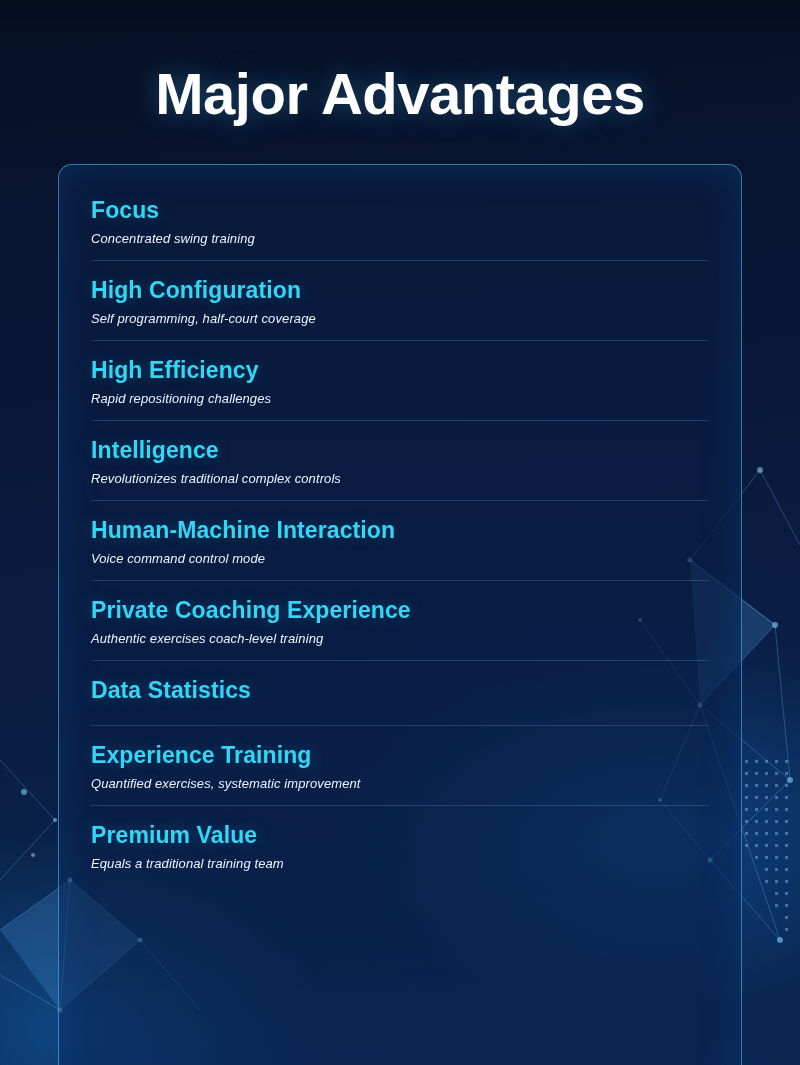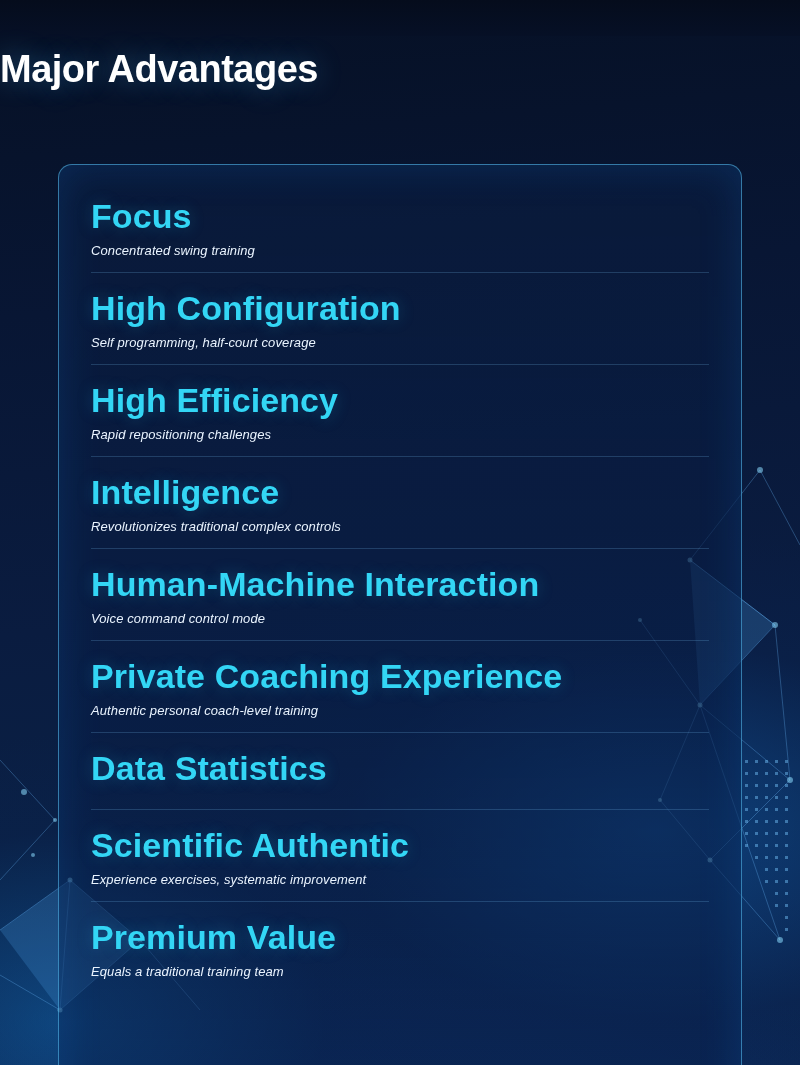--- a/index.html
+++ b/index.html
@@ -37,25 +37,26 @@
   .net {
     position: absolute;
     inset: 0;
     z-index: 2;
     pointer-events: none;
   }
 
   
   .page-title {
     position: absolute;
-    top: 48px;
+    top: 60px;
     left: 0;
     width: 100%;
+    text-align: center;
     z-index: 6;
-    font-size: 38px;
+    font-size: 58px;
     font-weight: bold;
     letter-spacing: -0.5px;
     color: #ffffff;
     text-shadow: 0 0 26px rgba(80,190,255,0.35);
   }
 
   
   .card {
     position: absolute;
     left: 58px;
@@ -77,21 +78,21 @@
   .adv-item {
     padding: 0 0 14px 0;
     border-bottom: 1px solid rgba(120,190,240,0.22);
     margin-bottom: 16px;
   }
   .adv-item:first-child { padding-top: 2px; }
   .adv-item:last-child { border-bottom: none; }
 
   .adv-title {
     color: #33d6f5;
-    font-size: 34px;
+    font-size: 23px;
     font-weight: bold;
     letter-spacing: 0.1px;
     margin-bottom: 7px;
     text-shadow: 0 0 16px rgba(40,200,250,0.25);
   }
 
   .adv-desc {
     color: #eaf4ff;
     font-size: 13px;
     font-weight: 400;
@@ -223,30 +224,30 @@
       <div class="adv-desc">Revolutionizes traditional complex controls</div>
     </div>
 
     <div class="adv-item">
       <div class="adv-title">Human-Machine Interaction</div>
       <div class="adv-desc">Voice command control mode</div>
     </div>
 
     <div class="adv-item">
       <div class="adv-title">Private Coaching Experience</div>
-      <div class="adv-desc">Authentic personal coach-level training</div>
+      <div class="adv-desc">Authentic exercises coach-level training</div>
     </div>
 
     <div class="adv-item">
       <div class="adv-title">Data Statistics</div>
     </div>
 
     <div class="adv-item">
-      <div class="adv-title">Scientific Authentic</div>
-      <div class="adv-desc">Experience exercises, systematic improvement</div>
+      <div class="adv-title">Experience Training</div>
+      <div class="adv-desc">Quantified exercises, systematic improvement</div>
     </div>
 
     <div class="adv-item">
       <div class="adv-title">Premium Value</div>
       <div class="adv-desc">Equals a traditional training team</div>
     </div>
 
   </div>
 </section>
 

